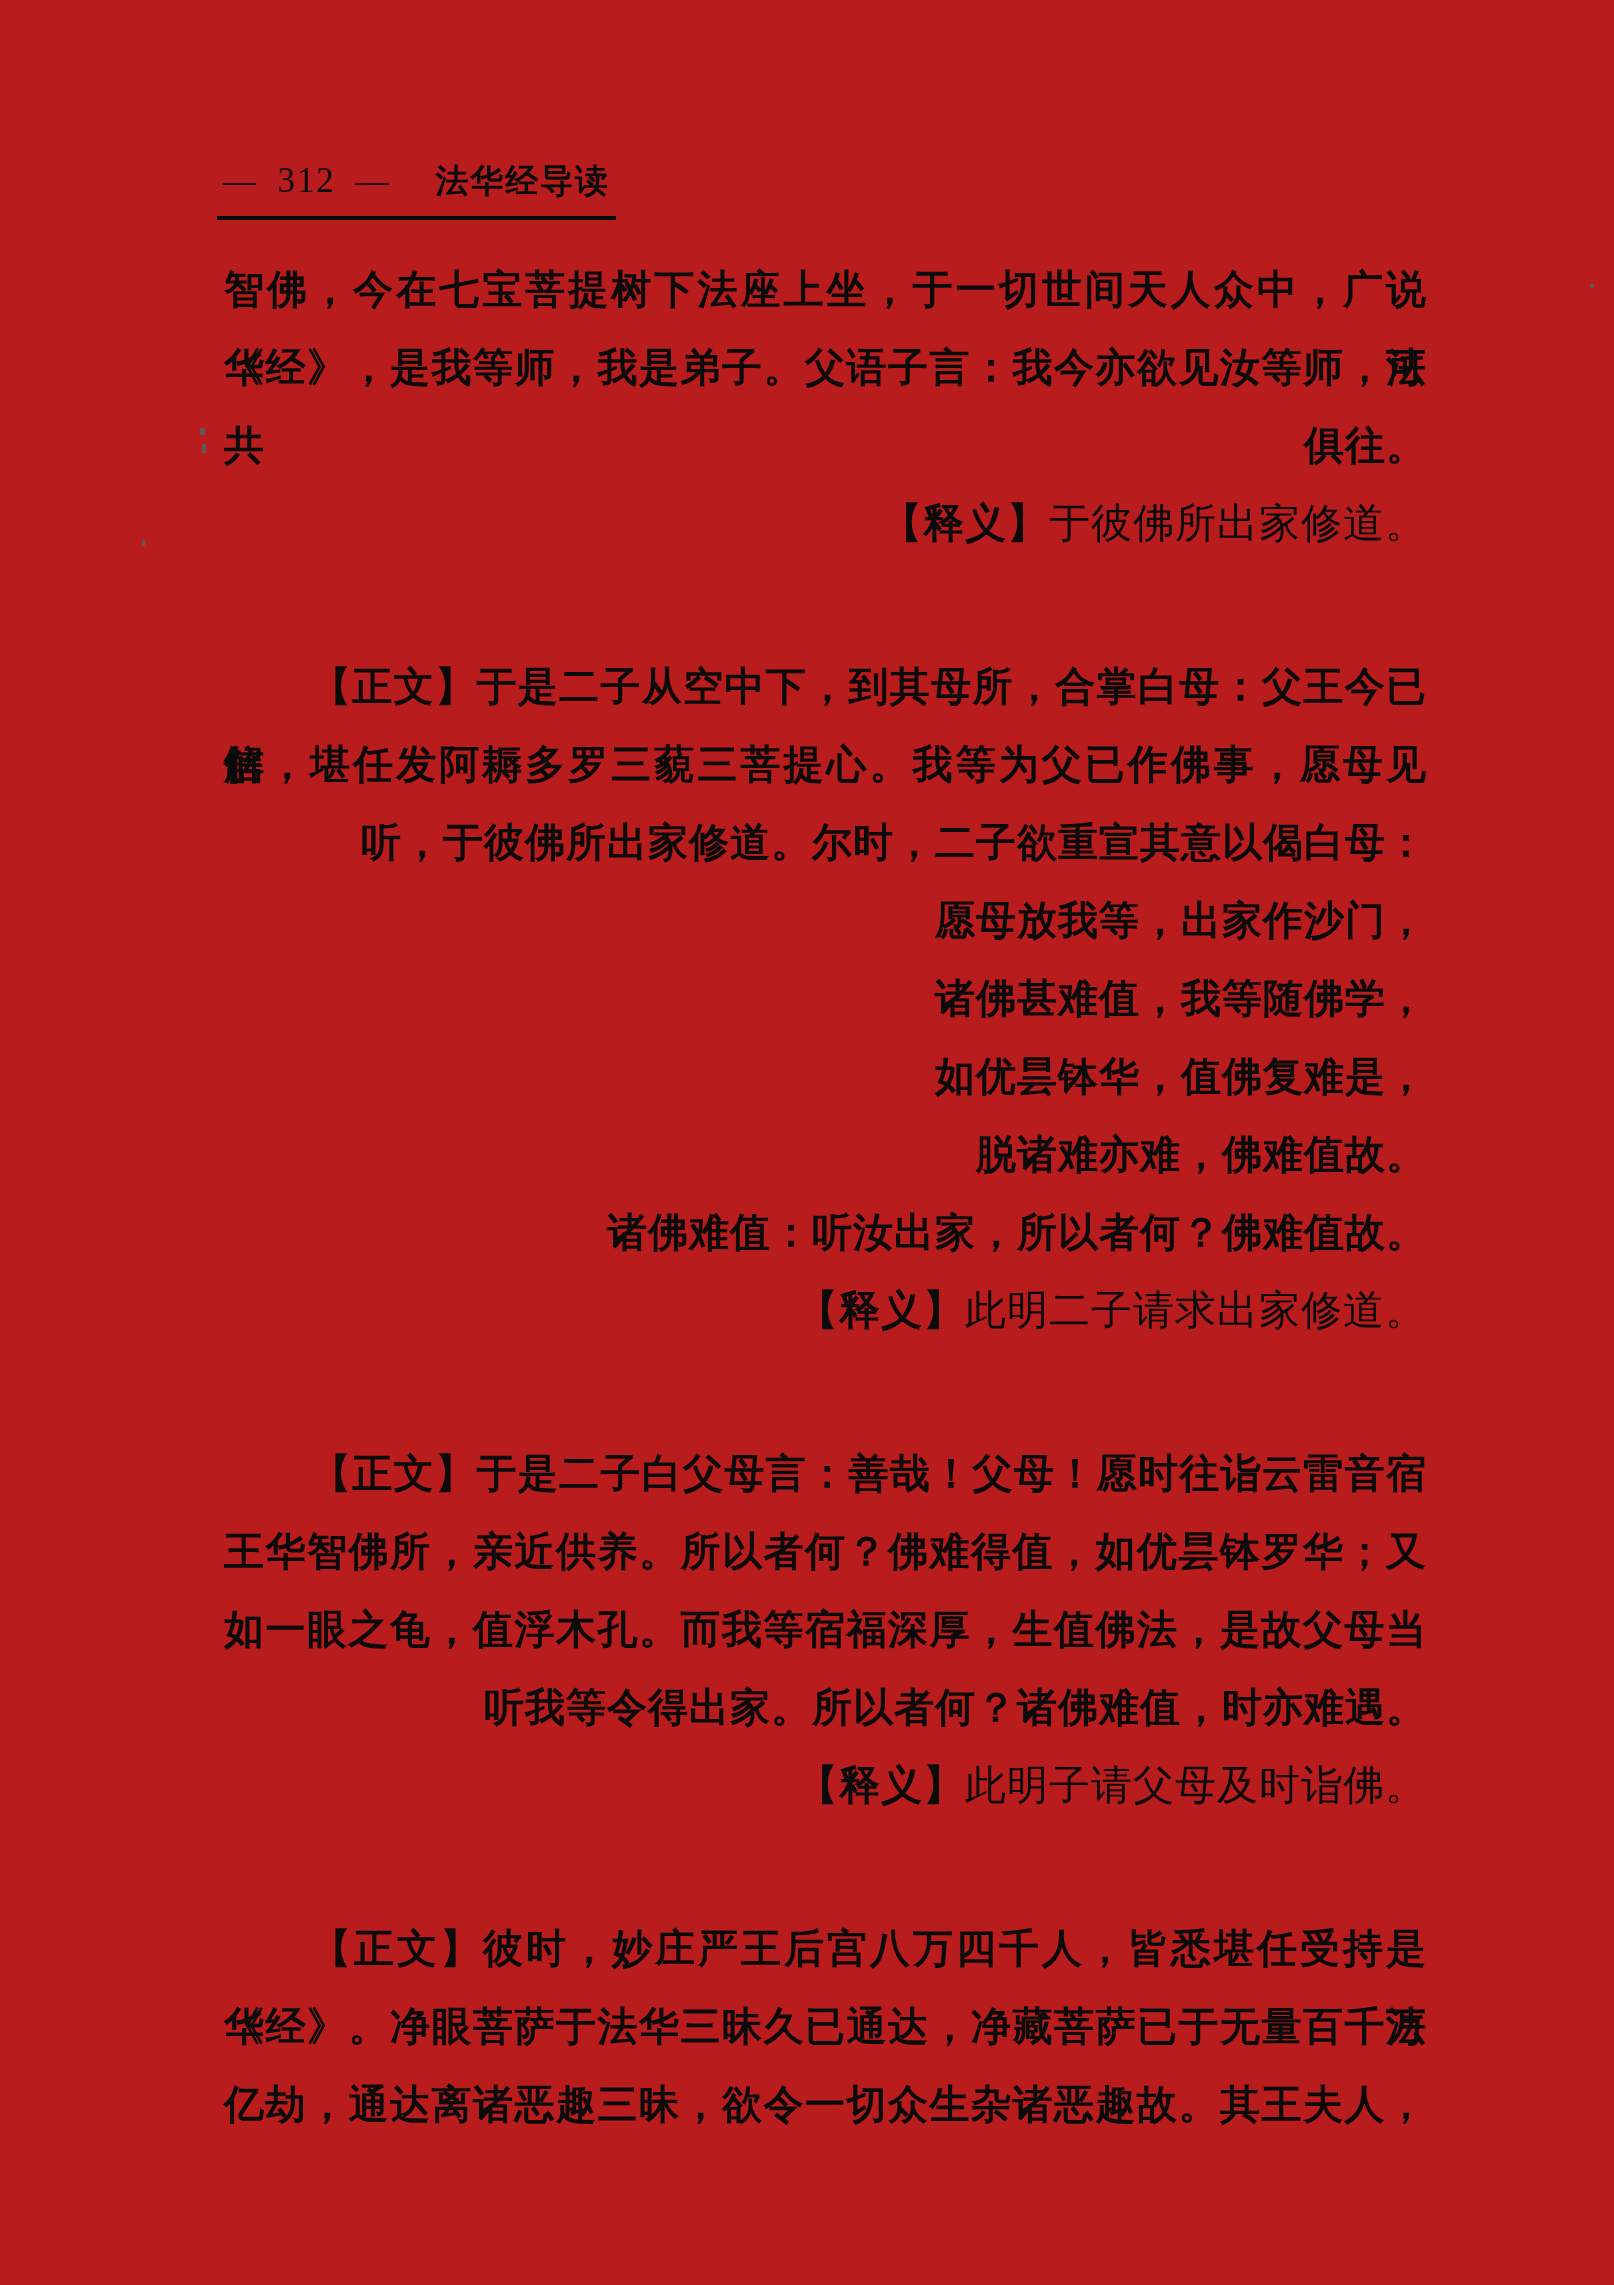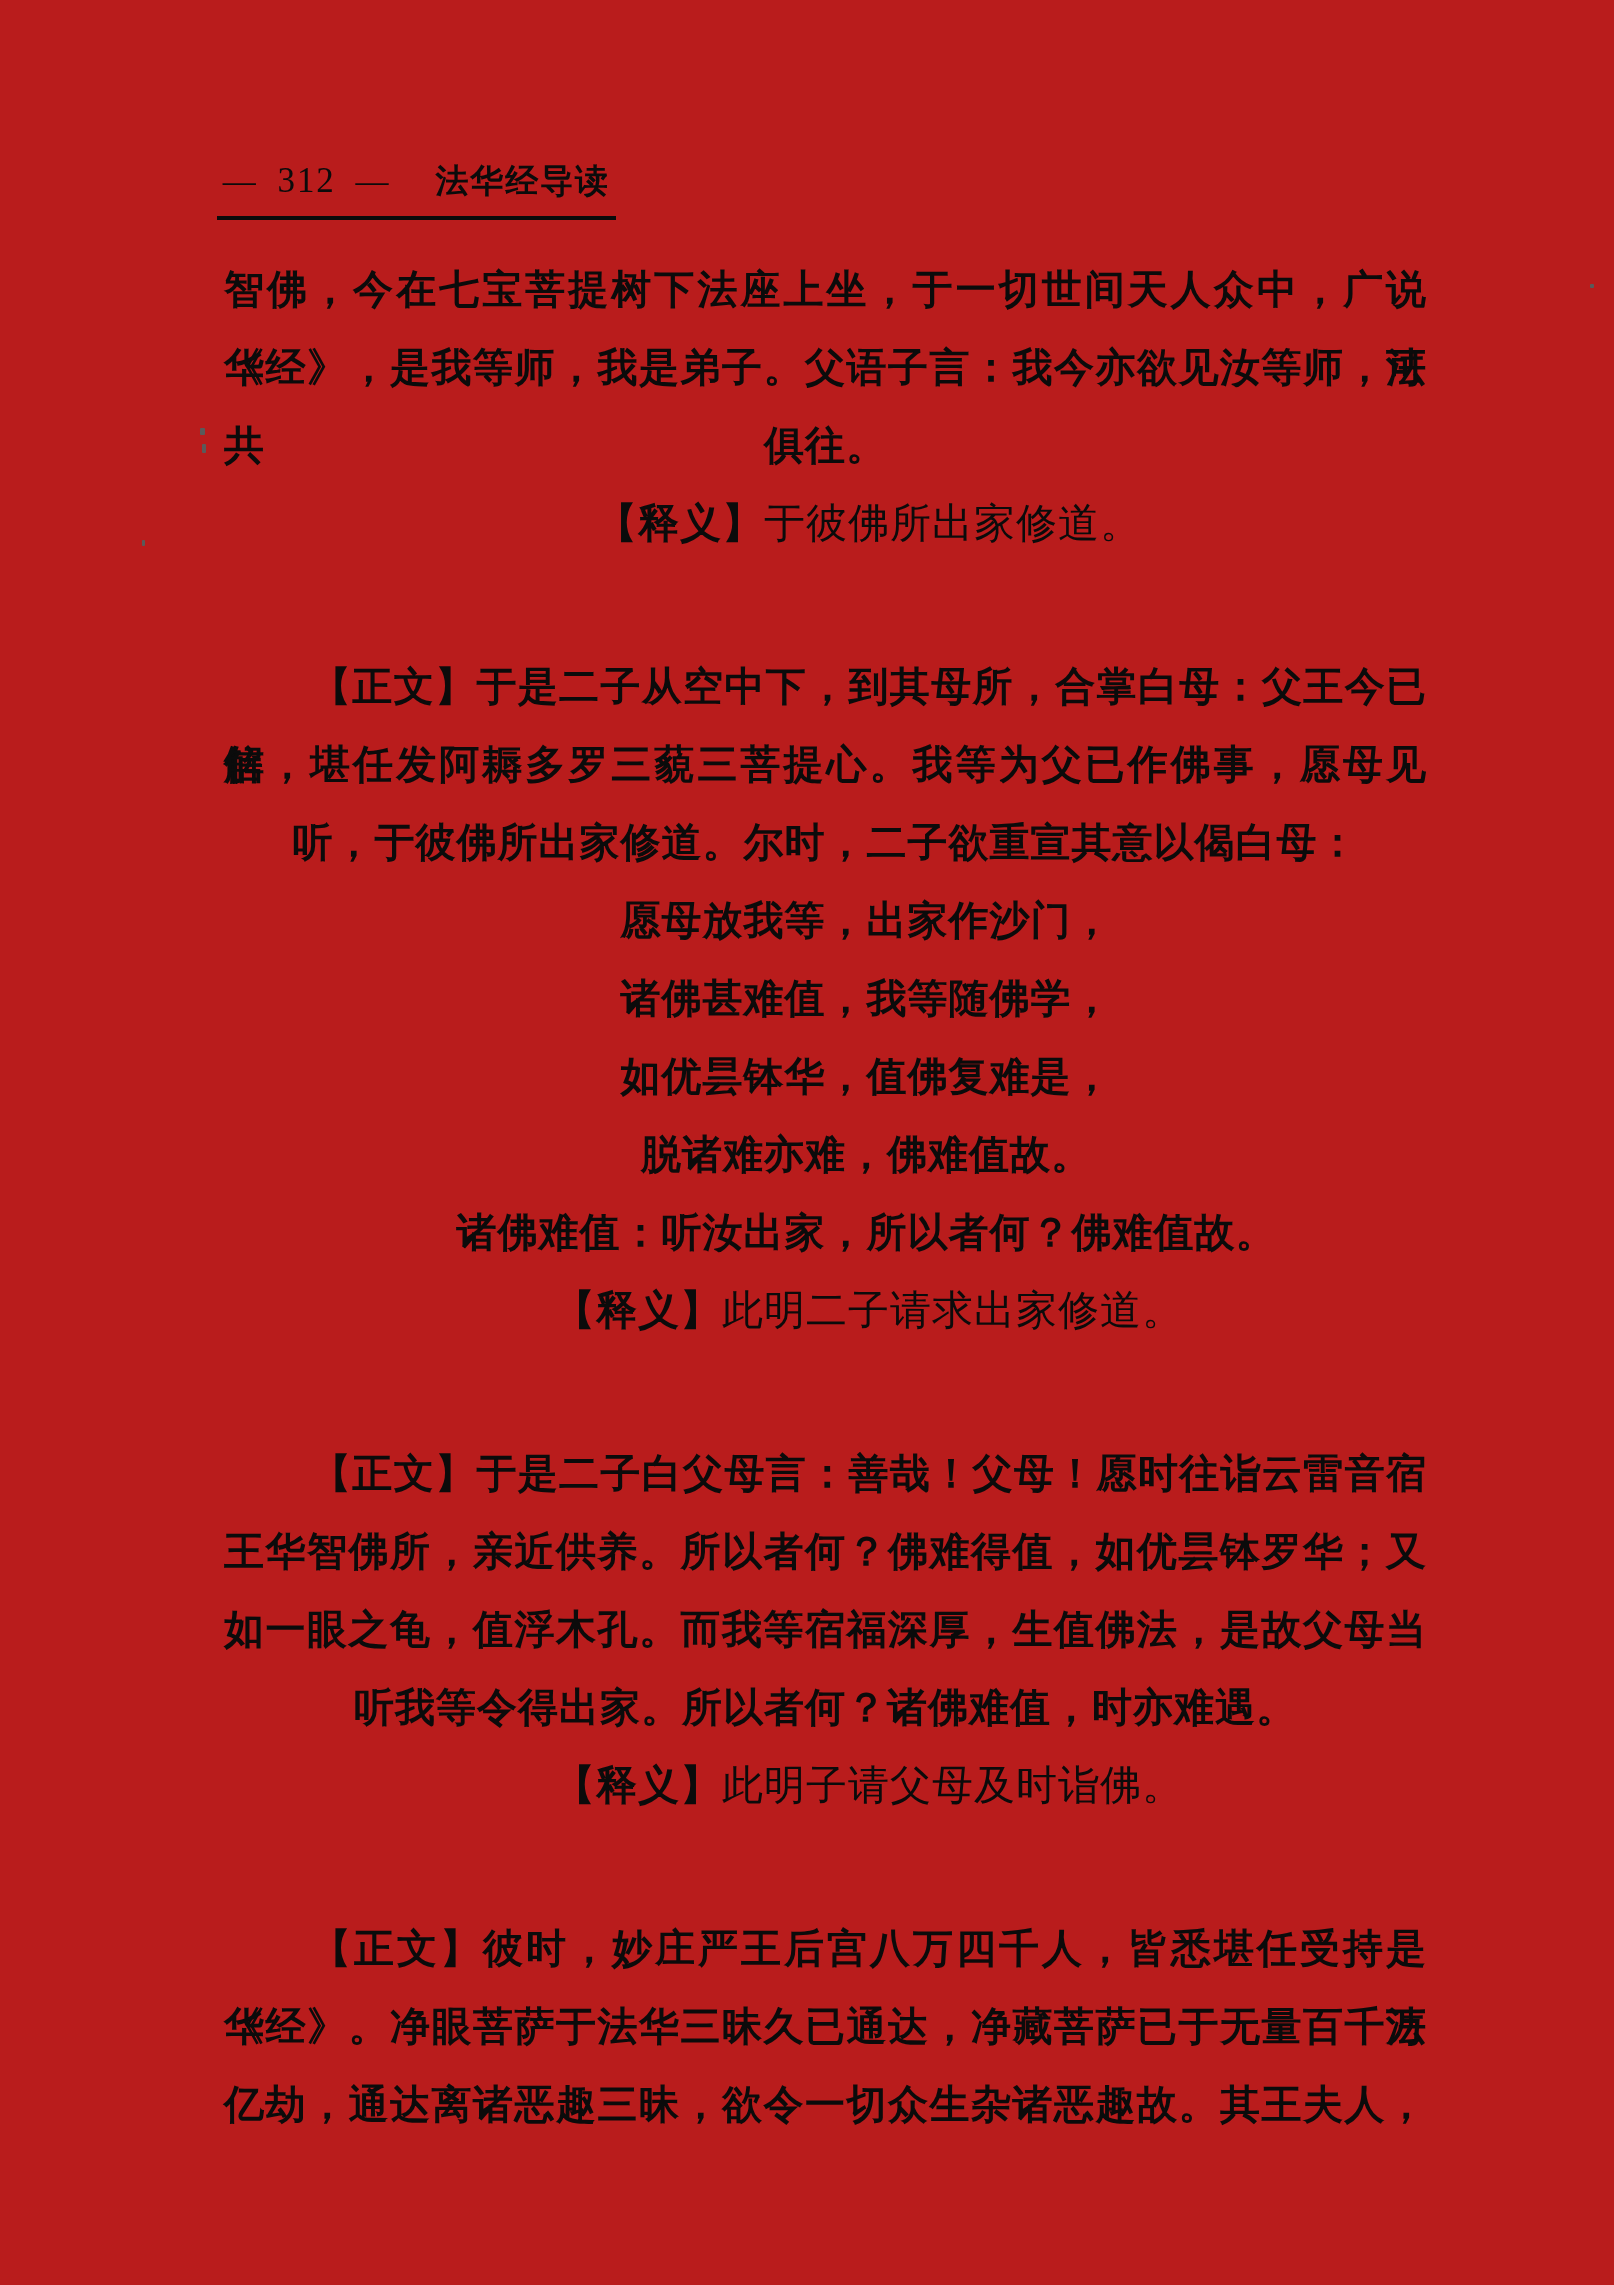--- a/index.html
+++ b/index.html
@@ -53,21 +53,21 @@
     top: 250px;
     width: 1203px;
   }
   .line {
     height: 78px;
     line-height: 78px;
     font-size: 40px;
     font-weight: 700;
     letter-spacing: 1px;
     font-family: "Liberation Sans", sans-serif;
-    text-align: center;
+    text-align: right;
   }
   .line.full {
     text-align: justify;
     text-align-last: justify;
   }
   .line.para-start {
     margin-top: 85px;
   }
   .line.indent-first {
     text-indent: 87px;

